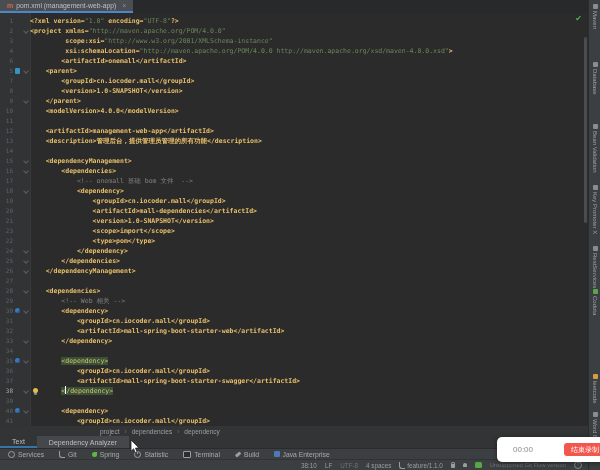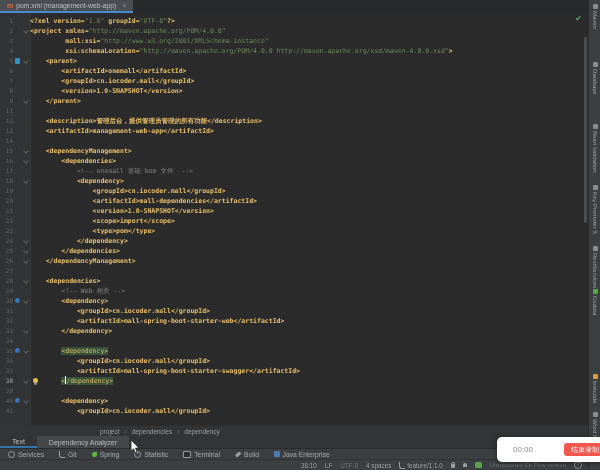--- a/index.html
+++ b/index.html
@@ -101,83 +101,88 @@
       <span>pom.xml (management-web-app)</span>
       <span class="close">×</span>
     </div>
   </div>
 
   <div class="editor">
     <div class="codewrap" id="code-area">
         <div class="row">
           <span class="ln">1</span>
           <span class="gz"></span>
-          <span class="cl"><span class="sg-t">&lt;?xml version=</span><span class="sg-v">"1.0"</span><span class="sg-t"> groupId=</span><span class="sg-v">"UTF-8"</span><span class="sg-t">?&gt;</span></span>
+          <span class="cl"><span class="sg-t">&lt;?xml version=</span><span class="sg-v">"1.0"</span><span class="sg-t"> encoding=</span><span class="sg-v">"UTF-8"</span><span class="sg-t">?&gt;</span></span>
         </div>
         <div class="row">
           <span class="ln">2</span>
           <span class="gz">
             <i class="fold"></i>
           </span>
           <span class="cl"><span class="sg-t">&lt;project xmlns=</span><span class="sg-v">"http://maven.apache.org/POM/4.0.0"</span></span>
         </div>
         <div class="row">
           <span class="ln">3</span>
           <span class="gz"></span>
-          <span class="cl"><span class="sg-t">         mall:xsi=</span><span class="sg-v">"http://www.w3.org/2001/XMLSchema-instance"</span></span>
+          <span class="cl"><span class="sg-t">         scope:xsi=</span><span class="sg-v">"http://www.w3.org/2001/XMLSchema-instance"</span></span>
         </div>
         <div class="row">
           <span class="ln">4</span>
           <span class="gz"></span>
           <span class="cl"><span class="sg-t">         xsi:schemaLocation=</span><span class="sg-v">"http://maven.apache.org/POM/4.0.0 http://maven.apache.org/xsd/maven-4.0.0.xsd"</span><span class="sg-t">&gt;</span></span>
         </div>
         <div class="row">
+          <span class="ln">6</span>
+          <span class="gz"></span>
+          <span class="cl"><span class="sg-t">        &lt;artifactId&gt;onemall&lt;/artifactId&gt;</span></span>
+        </div>
+        <div class="row">
           <span class="ln">5</span>
           <span class="gz">
             <i class="fold"></i>
             <i class="gi bookmark"></i>
           </span>
           <span class="cl"><span class="sg-t">    &lt;parent&gt;</span></span>
         </div>
         <div class="row">
-          <span class="ln">6</span>
-          <span class="gz"></span>
-          <span class="cl"><span class="sg-t">        &lt;artifactId&gt;onemall&lt;/artifactId&gt;</span></span>
-        </div>
-        <div class="row">
           <span class="ln">7</span>
           <span class="gz"></span>
           <span class="cl"><span class="sg-t">        &lt;groupId&gt;cn.iocoder.mall&lt;/groupId&gt;</span></span>
         </div>
         <div class="row">
           <span class="ln">8</span>
           <span class="gz"></span>
           <span class="cl"><span class="sg-t">        &lt;version&gt;1.0-SNAPSHOT&lt;/version&gt;</span></span>
         </div>
         <div class="row">
           <span class="ln">9</span>
           <span class="gz">
             <i class="fold"></i>
           </span>
           <span class="cl"><span class="sg-t">    &lt;/parent&gt;</span></span>
         </div>
         <div class="row">
+          <span class="ln">10</span>
+          <span class="gz"></span>
+          <span class="cl"><span class="sg-t">    &lt;modelVersion&gt;4.0.0&lt;/modelVersion&gt;</span></span>
+        </div>
+        <div class="row">
           <span class="ln">11</span>
           <span class="gz"></span>
           <span class="cl"></span>
         </div>
         <div class="row">
+          <span class="ln">12</span>
+          <span class="gz"></span>
+          <span class="cl"><span class="sg-t">    &lt;artifactId&gt;management-web-app&lt;/artifactId&gt;</span></span>
+        </div>
+        <div class="row">
           <span class="ln">13</span>
           <span class="gz"></span>
           <span class="cl"><span class="sg-t">    &lt;description&gt;管理后台，提供管理员管理的所有功能&lt;/description&gt;</span></span>
-        </div>
-        <div class="row">
-          <span class="ln">12</span>
-          <span class="gz"></span>
-          <span class="cl"><span class="sg-t">    &lt;artifactId&gt;management-web-app&lt;/artifactId&gt;</span></span>
         </div>
         <div class="row">
           <span class="ln">14</span>
           <span class="gz"></span>
           <span class="cl"></span>
         </div>
         <div class="row">
           <span class="ln">15</span>
           <span class="gz">
             <i class="fold"></i>

